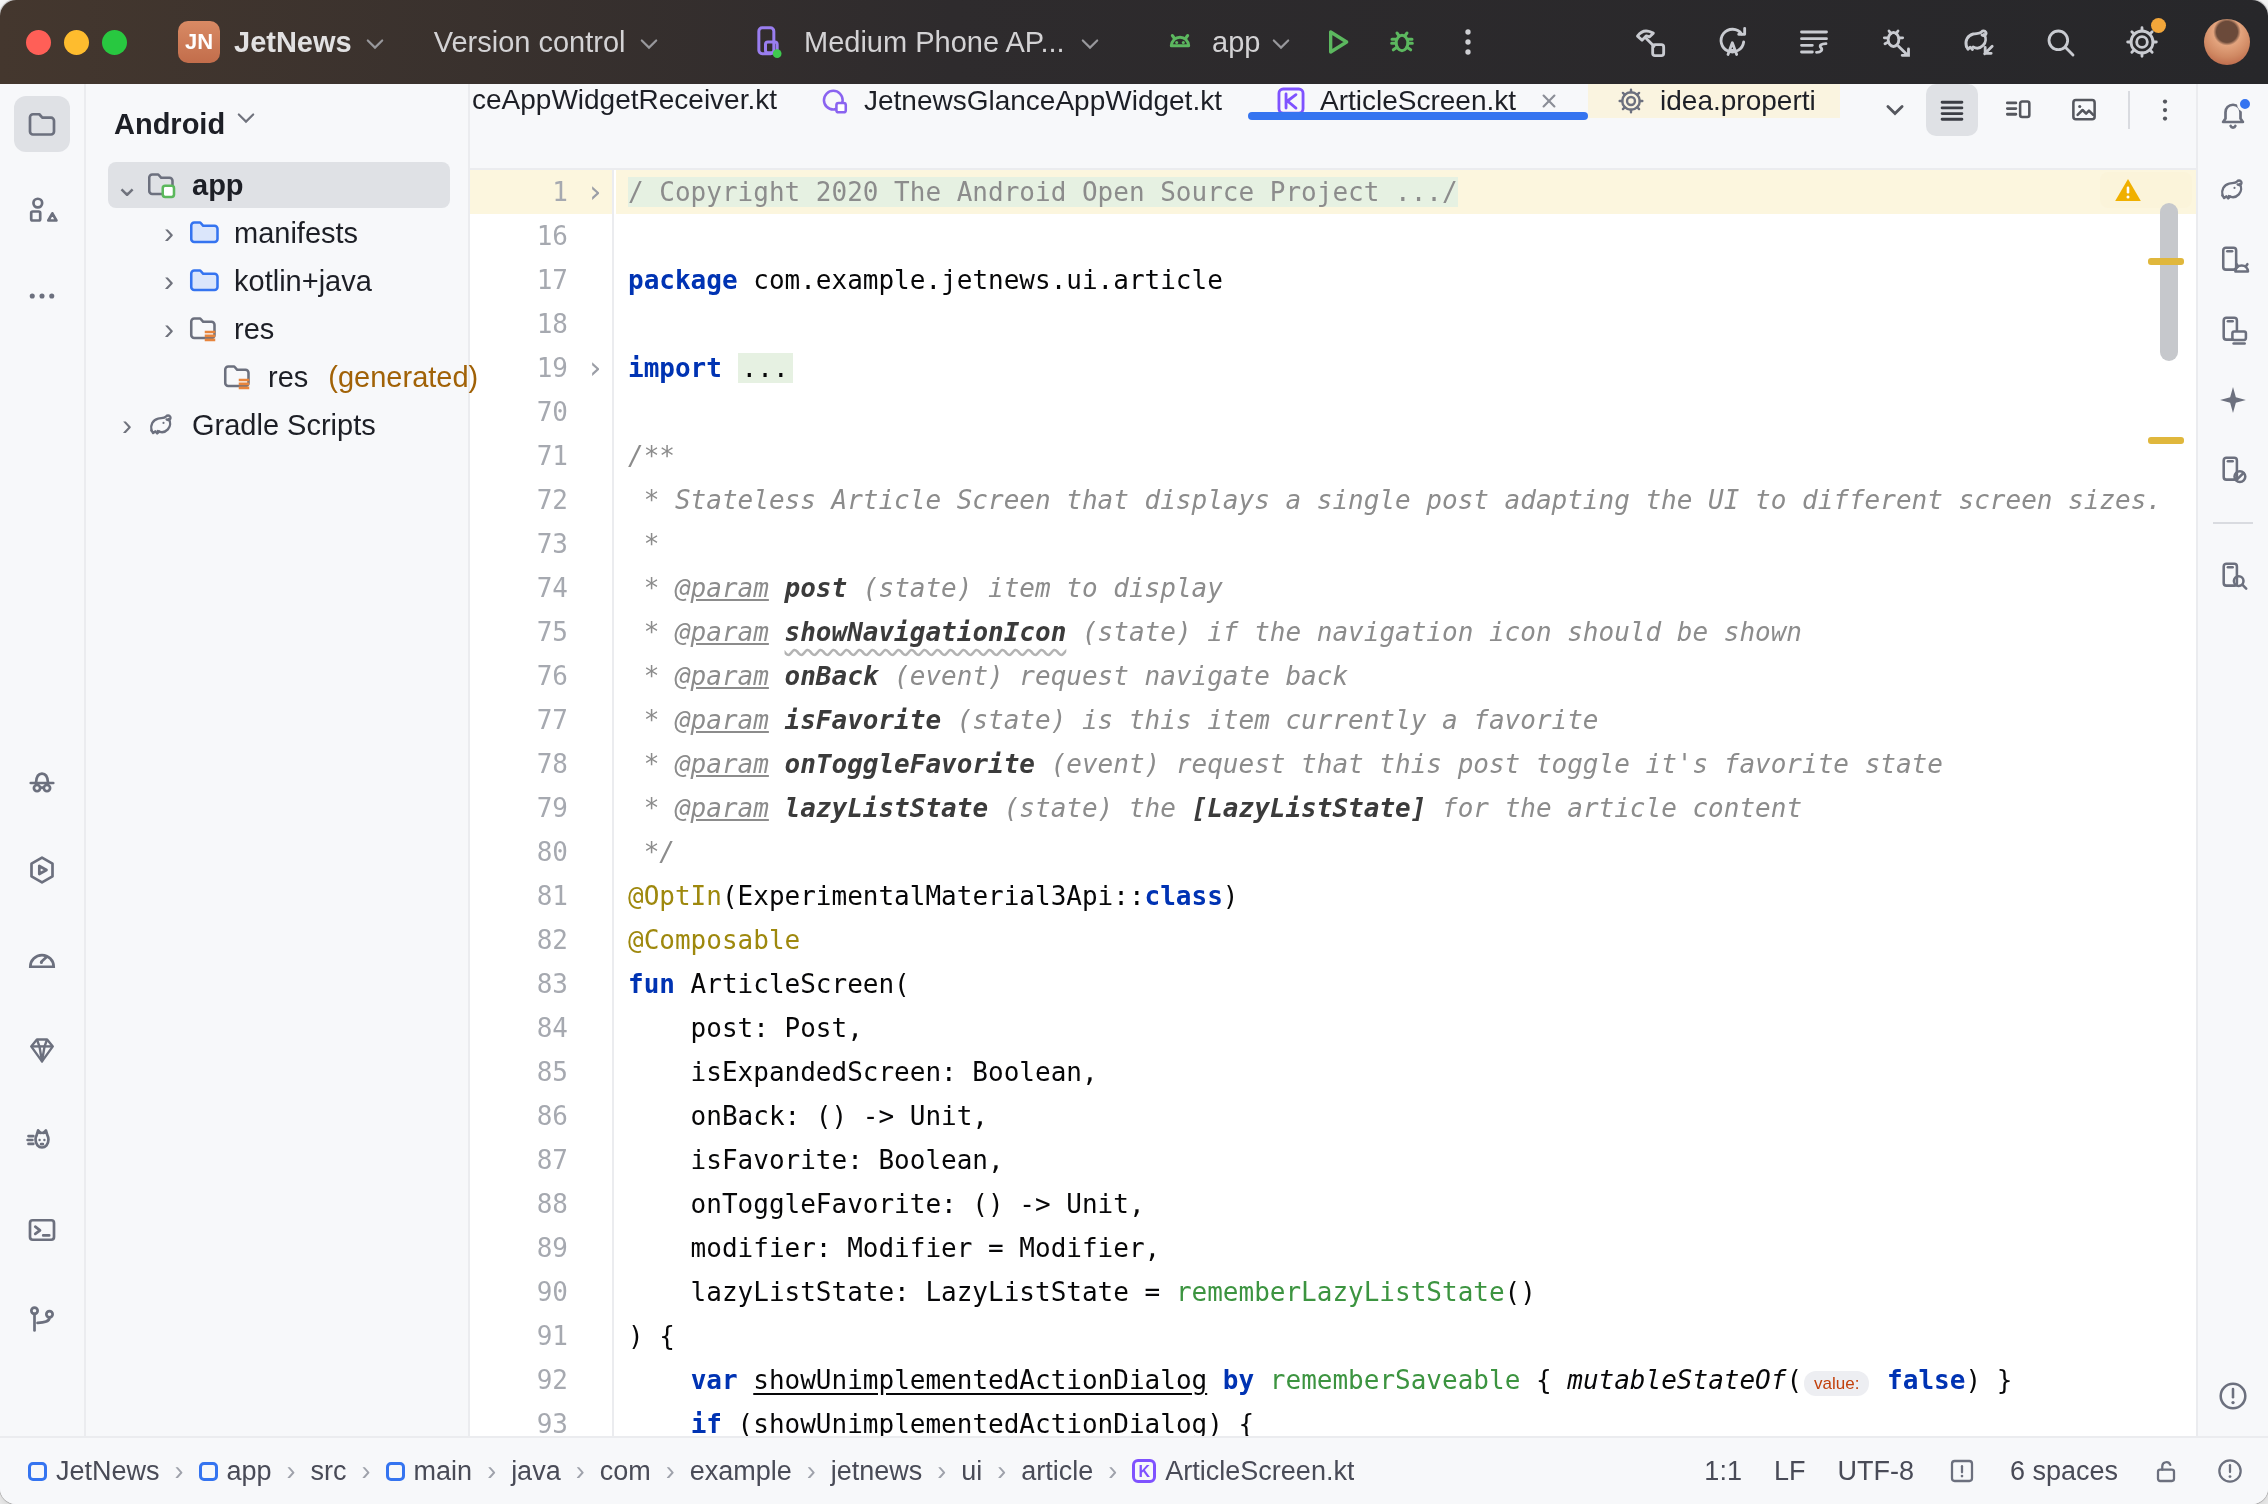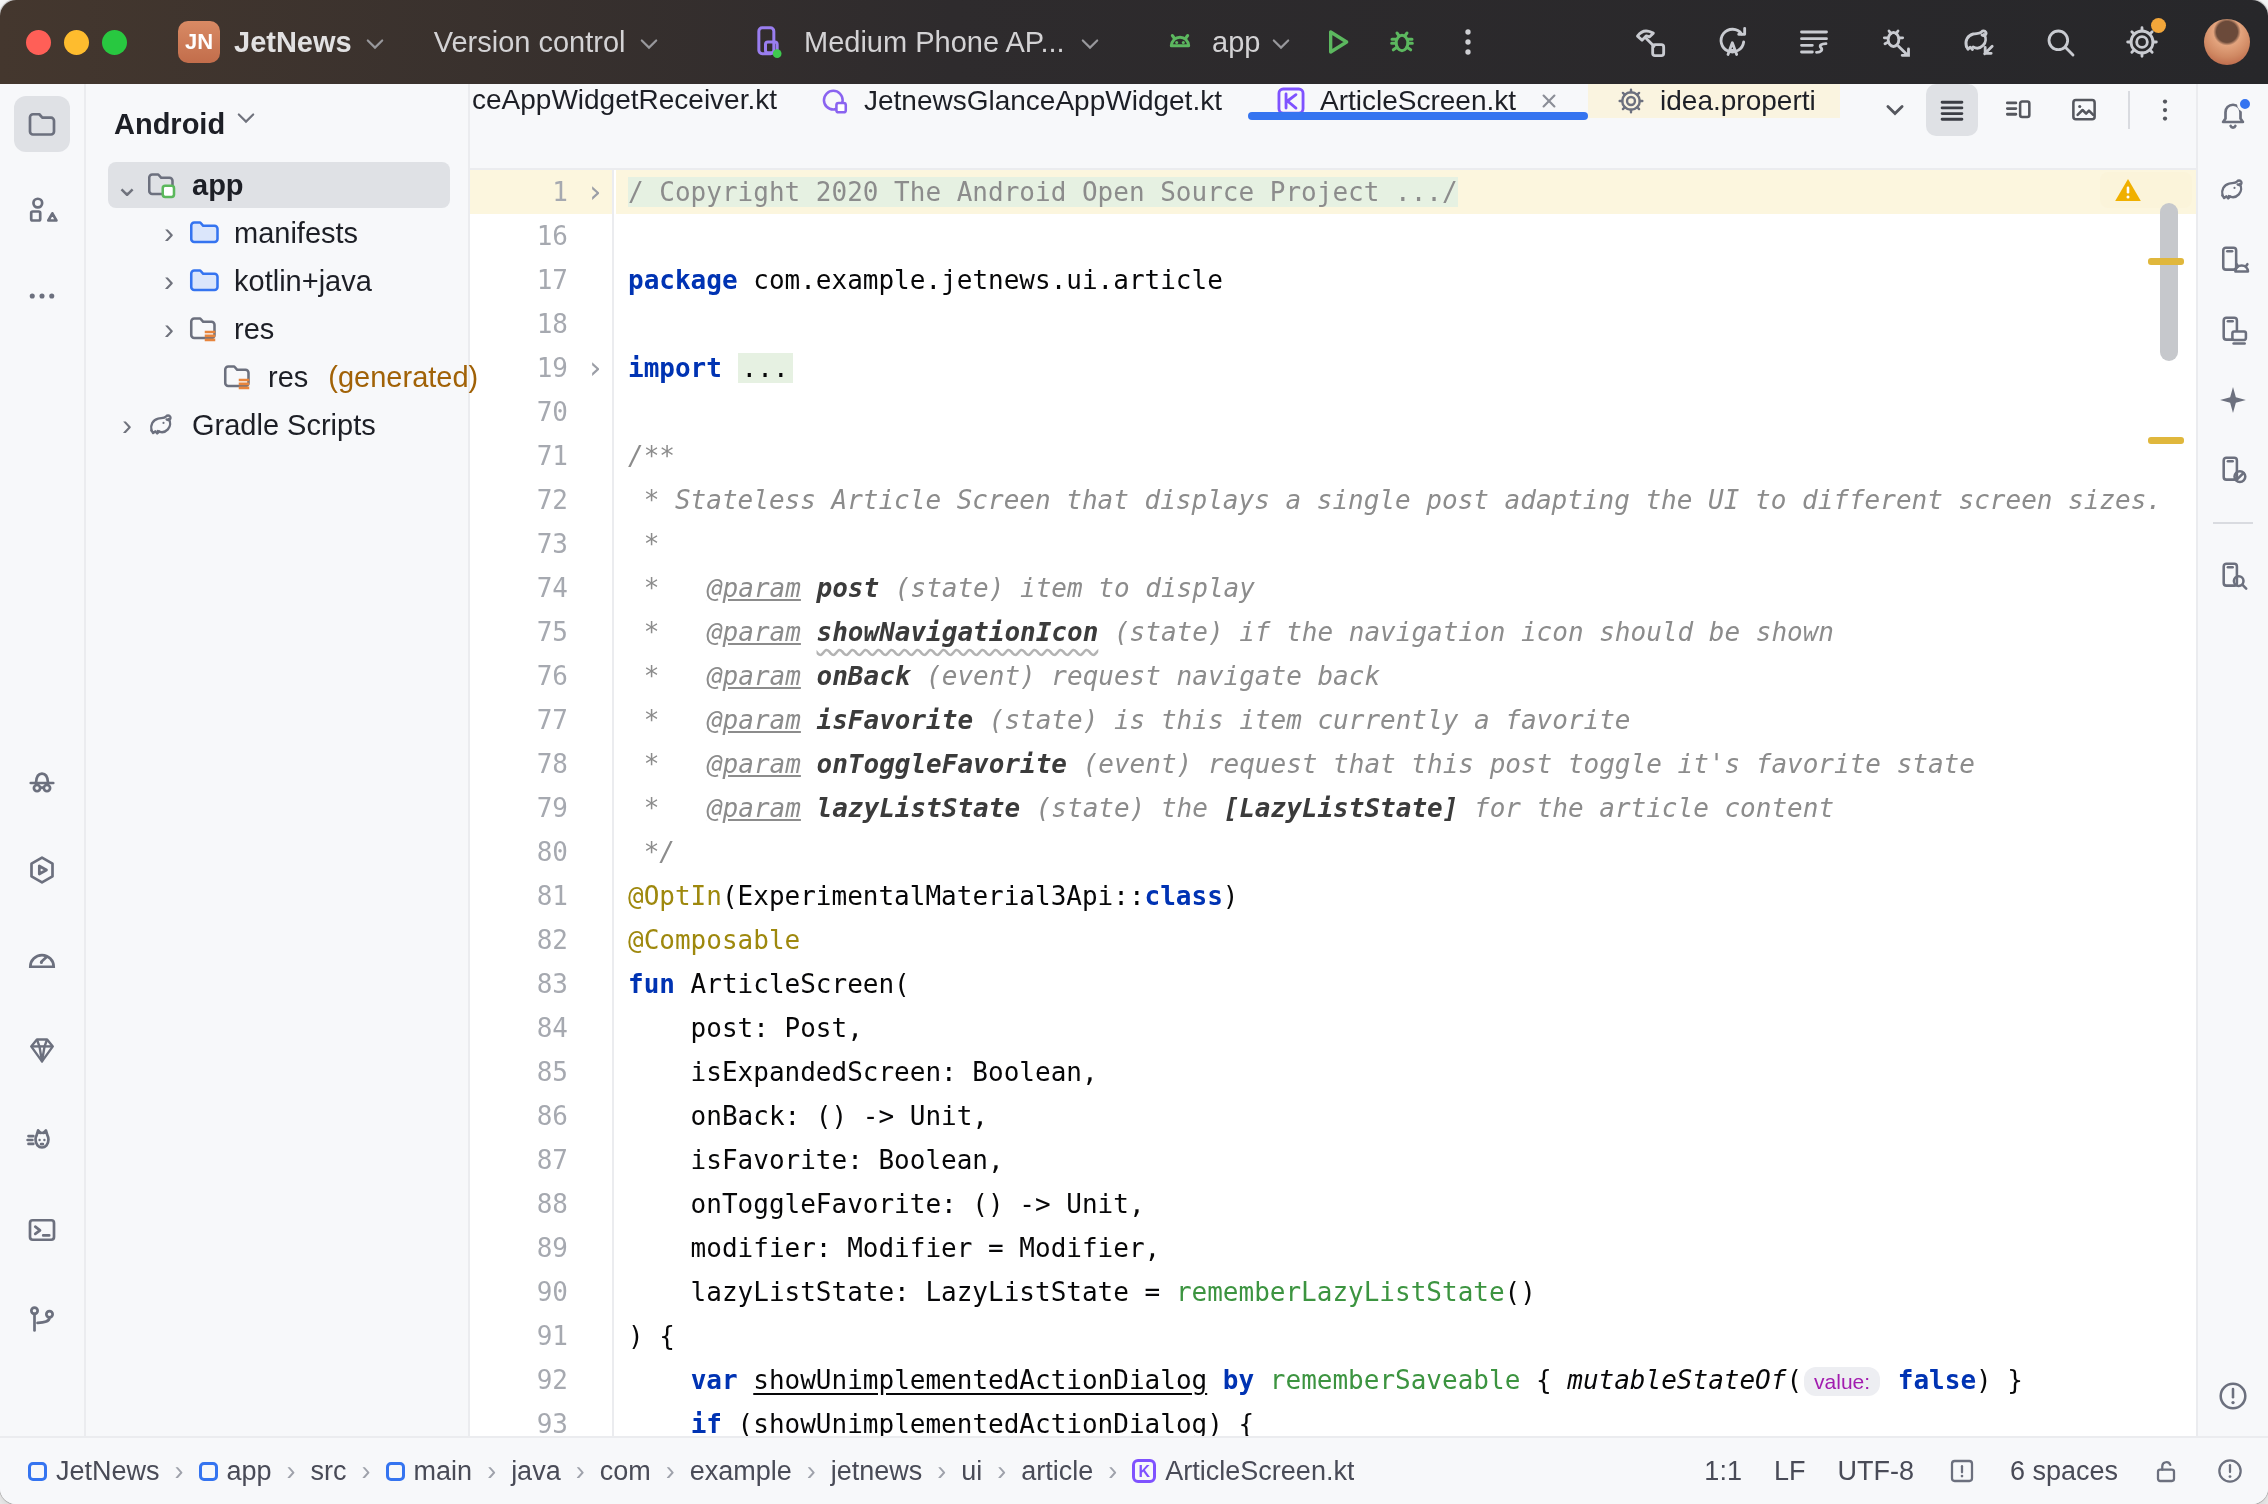--- a/index.html
+++ b/index.html
@@ -78,31 +78,31 @@
   .gl{height:44px;line-height:44px;position:relative;text-align:right;padding-right:44px;
     font-family:"DejaVu Sans Mono",monospace;font-size:26px;color:#a6a9b0;}
   .gl .fold{position:absolute;right:8px;top:0;color:#9b9ea6;font-size:30px;}
   .cl{height:44px;line-height:44px;white-space:pre;padding-left:12px;
     font-family:"DejaVu Sans Mono",monospace;font-size:26px;color:#070708;}
   .caret{background:#fcf6de;}
   .sk{color:#0033b3;font-weight:bold;}
   .st{color:#070708;text-align:right;}
   .sc{color:#8c8c8c;font-style:italic;}
   .scb{color:#3b3b3b;font-weight:bold;font-style:italic;}
-  .stag{color:#8c8c8c;font-style:italic;text-decoration:underline;margin-left:32px;}
+  .stag{color:#8c8c8c;font-style:italic;text-decoration:underline;}
   .ssq{color:#3b3b3b;font-weight:bold;font-style:italic;text-decoration:underline;
        text-decoration-style:wavy;text-decoration-color:#b3b3b3;text-underline-offset:7px;}
   .sa{color:#9e880d;}
   .sf{color:#3c9440;}
   .su{color:#070708;text-decoration:underline;text-underline-offset:4px;}
   .si{color:#070708;font-style:italic;}
   .sg{background:#e6f1e2;padding:0 4px;}
   .sgc{background:#e6f1e2;color:#8c8c8c;}
-  .sh{background:#edeef2;color:#a21caf;border-radius:12px;padding:3px 10px;margin:0 2px;
-      font-family:"Liberation Sans",sans-serif;font-size:21px;}
+  .sh{background:#edeef2;color:#c2410c;border-radius:12px;padding:3px 10px;margin:0 2px;
+      font-family:"Liberation Sans",sans-serif;font-size:17px;}
   .scroll-thumb{position:absolute;right:18px;top:33px;width:18px;height:158px;border-radius:9px;background:#c6c8cc;}
   .stripe-dash{position:absolute;right:12px;width:36px;height:7px;border-radius:3px;background:#e0b73c;}
   .warn-widget{position:absolute;top:2px;right:4px;width:92px;height:36px;background:#fbf4da;border-radius:8px;
     display:flex;align-items:center;padding-left:14px;}
   .warn-tri{width:28px;height:26px;}
 
   
   .statusbar{position:absolute;left:0;right:0;bottom:0;height:68px;background:#f7f8fa;border-top:2px solid #ebecef;
     display:flex;align-items:center;padding:0 22px 0 28px;font-size:27px;color:#494b57;}
   .bcrumbs{display:flex;align-items:center;gap:15px;overflow:hidden;white-space:nowrap;}

